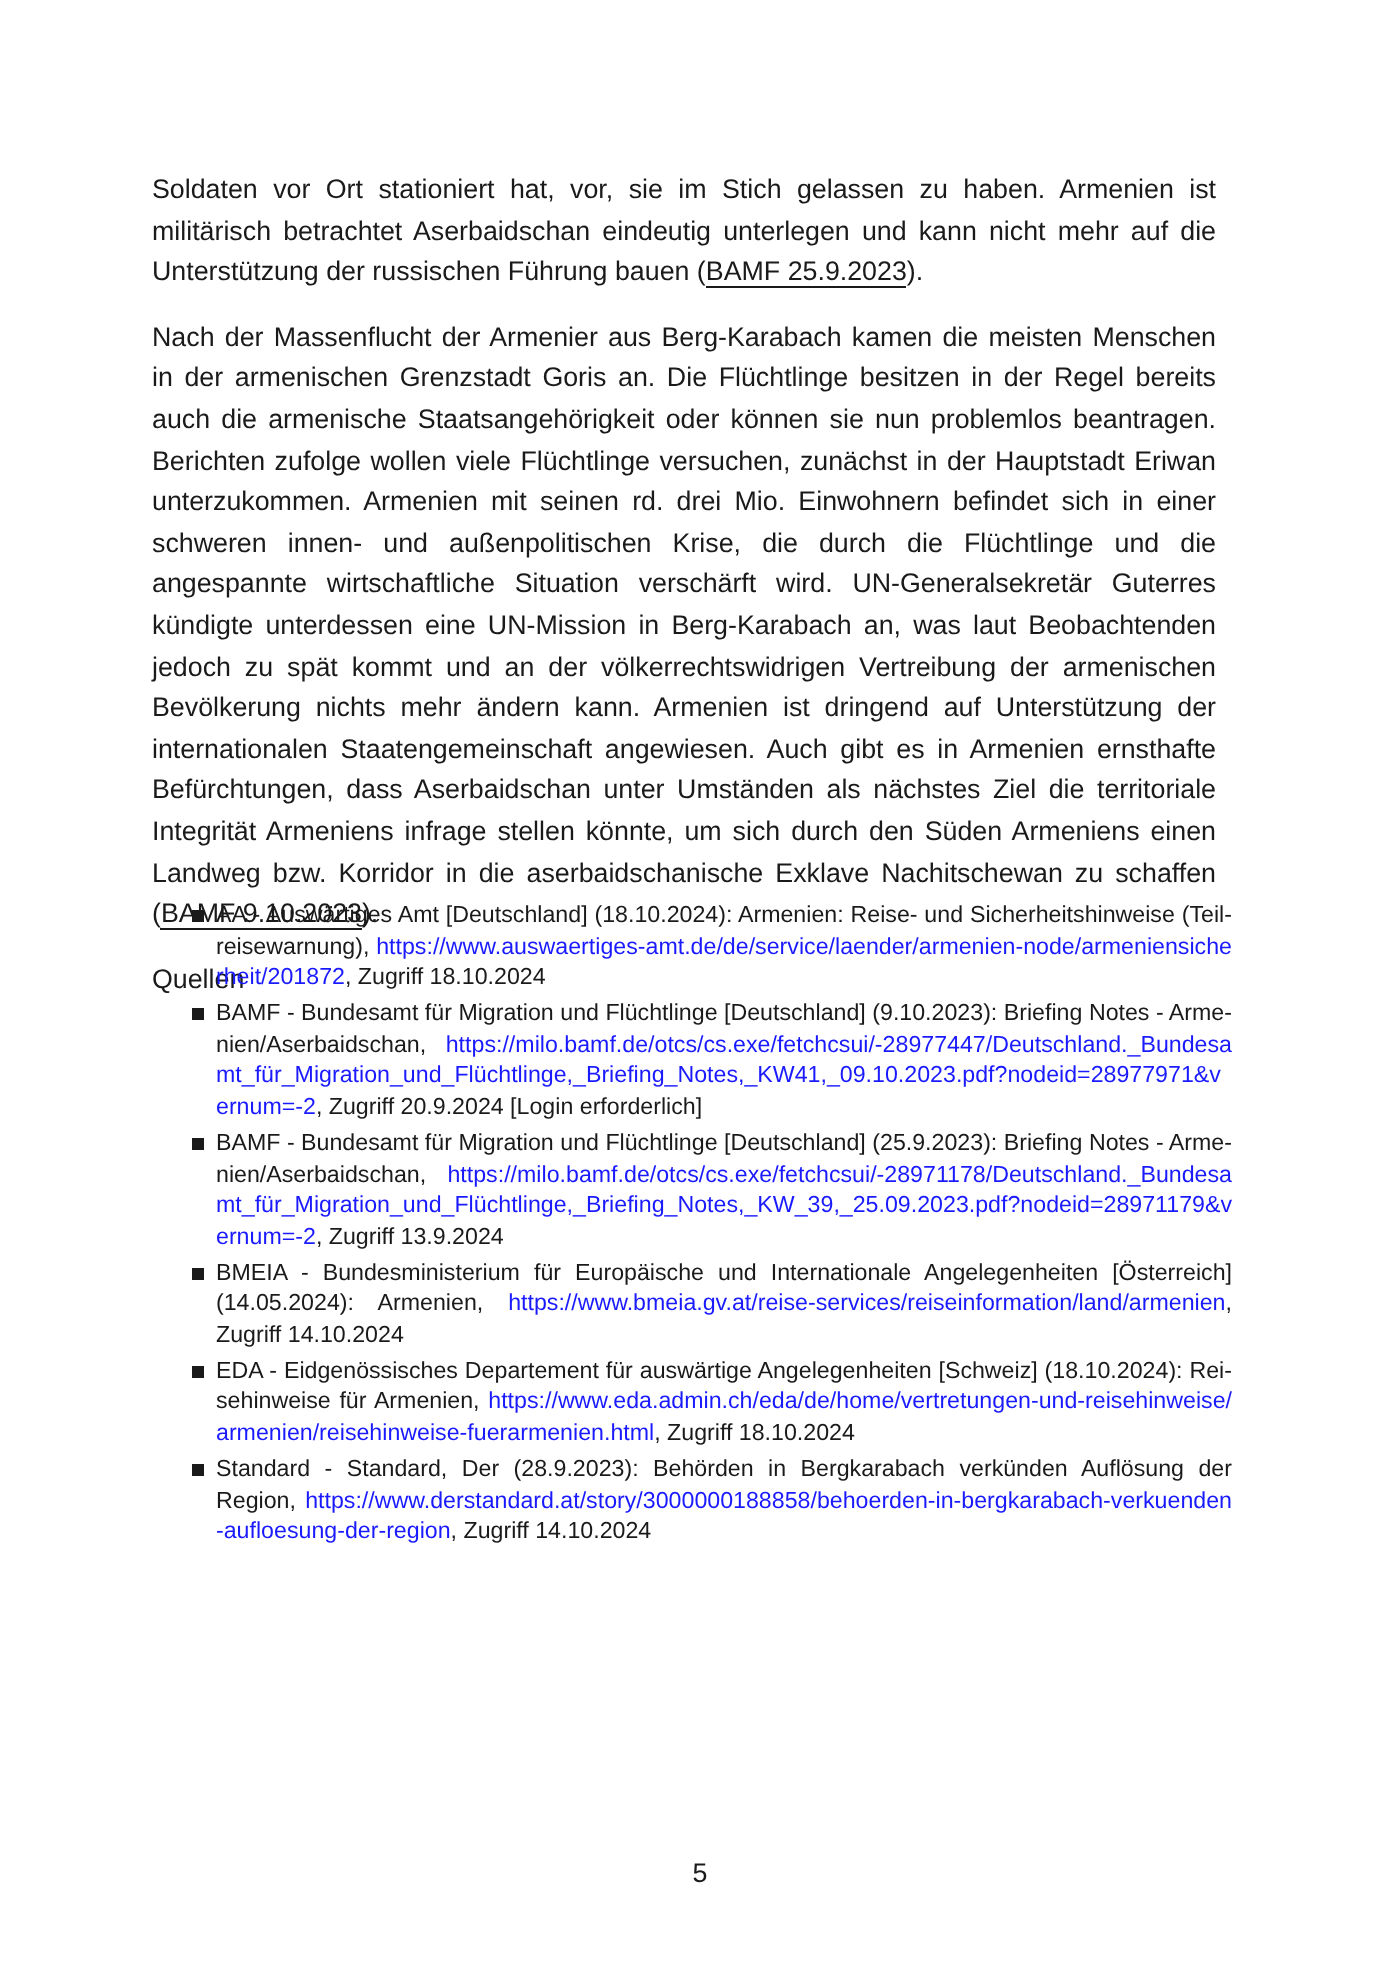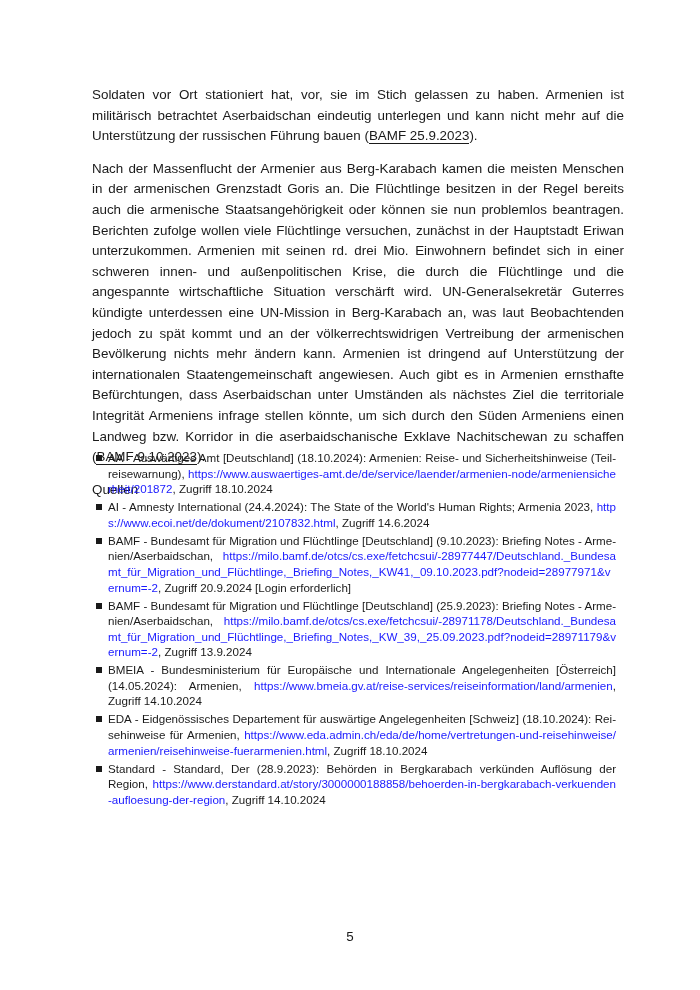--- a/index.html
+++ b/index.html
@@ -10,21 +10,21 @@
     body {
       width: 700px;
       height: 990px;
       position: relative;
       overflow: hidden;
       font-family: "Liberation Sans", sans-serif;
       color: #1a1a1a;
     }
     .page {
       position: absolute;
-      left: 92px;
+      left: 76px;
       top: 85px;
       width: 532px;
     }
     .para {
       font-size: 13.4px;
       line-height: 20.6px;
       text-align: justify;
       margin: 0 0 12px 0;
       hyphens: manual;
     }
@@ -91,24 +91,20 @@
   <p class="sources-heading">Quellen</p>
 </div>
 
 <ul class="sources">
   <li>
     <span class="bullet"></span>
     <span class="txt">AA - Auswärtiges Amt [Deutschland] (18.10.2024): Armenien: Reise- und Sicherheitshinweise (Teil­reisewarnung), </span><a class="link">https://www.auswaertiges-amt.de/de/service/laender/armenien-node/armeniensicherheit/201872</a><span class="txt">, Zugriff 18.10.2024</span>
   </li>
   <li>
     <span class="bullet"></span>
-    <span class="txt">AI - Amnesty International (24.4.2024): The State of the World's Human Rights; Armenia 2023, </span><a class="link">https://www.ecoi.net/de/dokument/2107832.html</a><span class="txt">, Zugriff 14.6.2024</span>
-  </li>
-  <li>
-    <span class="bullet"></span>
     <span class="txt">BAMF - Bundesamt für Migration und Flüchtlinge [Deutschland] (9.10.2023): Briefing Notes - Arme­nien/Aserbaidschan, </span><a class="link">https://milo.bamf.de/otcs/cs.exe/fetchcsui/-28977447/Deutschland._Bundesamt_für_Migration_und_Flüchtlinge,_Briefing_Notes,_KW41,_09.10.2023.pdf?nodeid=28977971&amp;vernum=-2</a><span class="txt">, Zugriff 20.9.2024 [Login erforderlich]</span>
   </li>
   <li>
     <span class="bullet"></span>
     <span class="txt">BAMF - Bundesamt für Migration und Flüchtlinge [Deutschland] (25.9.2023): Briefing Notes - Arme­nien/Aserbaidschan, </span><a class="link">https://milo.bamf.de/otcs/cs.exe/fetchcsui/-28971178/Deutschland._Bundesamt_für_Migration_und_Flüchtlinge,_Briefing_Notes,_KW_39,_25.09.2023.pdf?nodeid=28971179&amp;vernum=-2</a><span class="txt">, Zugriff 13.9.2024</span>
   </li>
   <li>
     <span class="bullet"></span>
     <span class="txt">BMEIA - Bundesministerium für Europäische und Internationale Angelegenheiten [Österreich] (14.05.2024): Armenien, </span><a class="link">https://www.bmeia.gv.at/reise-services/reiseinformation/land/armenien</a><span class="txt">, Zugriff 14.10.2024</span>
   </li>

